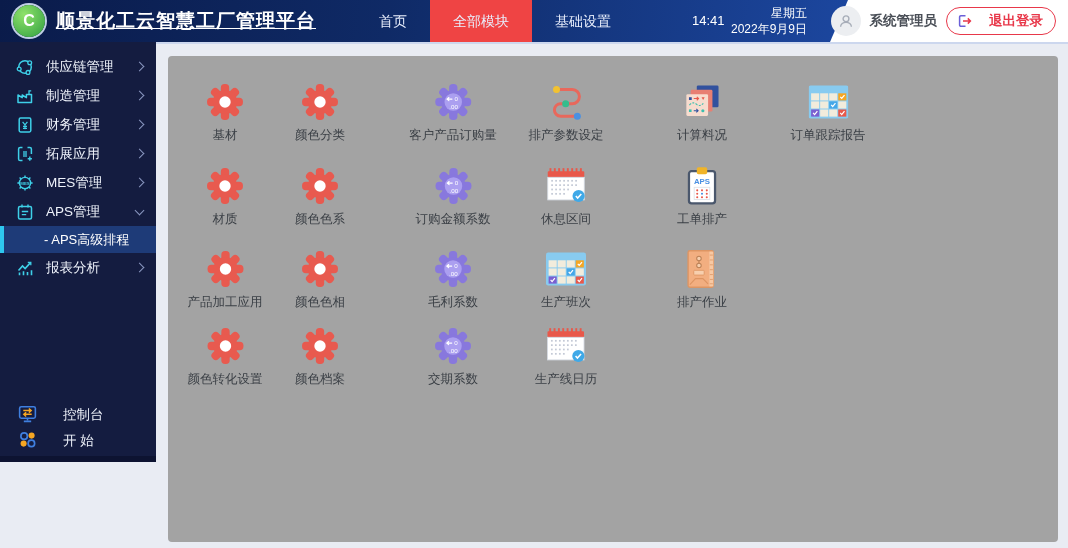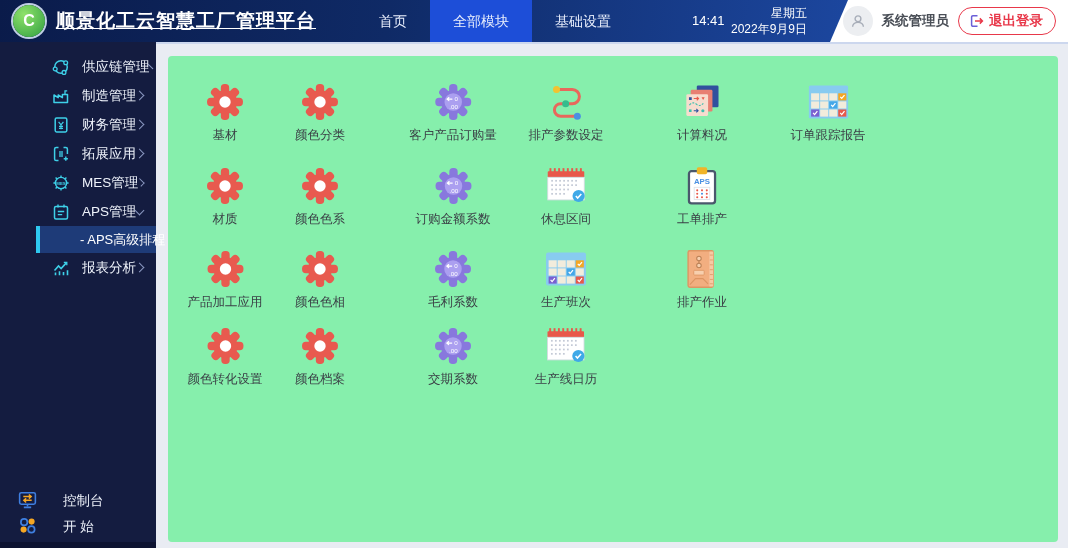--- a/index.html
+++ b/index.html
@@ -13,48 +13,48 @@
     background:linear-gradient(97deg,#0a1b4a 0%,#0f2a66 45%,#1c47a0 100%);
     clip-path:polygon(0 0,848px 0,830px 100%,0 100%); }
   .logo { position:absolute; left:13px; top:5px; width:32px; height:32px; border-radius:50%;
     background:radial-gradient(circle at 35% 30%, #8fe26a, #2f9e40);
     box-shadow:0 0 0 2px rgba(225,238,255,.85);
     color:#fff; font-weight:bold; font-size:16px; text-align:center; line-height:32px; }
   .app-title { position:absolute; left:56px; top:0; height:56px; line-height:42px;
     color:#fff; font-size:19px; font-weight:bold; letter-spacing:1px; white-space:nowrap;text-decoration:underline; }
   .hdr-nav { position:absolute; left:356px; top:0; height:24px; display:flex; }
   .hdr-nav .nav-item { height:42px; line-height:42px; padding:0 23px; color:#e8eefc; font-size:14px; cursor:pointer; white-space:nowrap; }
-  .hdr-nav .nav-item.active { background:#1d4ed8; }
+  .hdr-nav .nav-item.active { background:#ef4444; }
   .hdr-time { position:absolute; left:692px; top:0; height:42px; line-height:42px; color:#fff; font-size:13px; }
   .hdr-date { position:absolute; left:731px; top:5px; color:#fff; font-size:12px; line-height:16px; white-space:nowrap;text-align:right; }
   .user-area { position:absolute; right:12px; top:0; height:42px; display:flex; align-items:center; gap:9px; cursor:pointer;font-weight:bold; }
   .avatar { width:30px; height:30px; border-radius:50%; background:#eceef1; display:flex; align-items:center; justify-content:center; }
   .user-name { color:#4a4f57; font-size:13.5px; white-space:nowrap; }
-  .logout-btn { display:flex; align-items:center; gap:5px; border:1.5px solid #e8384a; border-radius:15px;
+  .logout-btn { display:flex; align-items:center; gap:17px; border:1.5px solid #e8384a; border-radius:15px;
     padding:4px 12px 4px 9px; color:#e8384a; font-size:13.5px; background:#fff; cursor:pointer; white-space:nowrap; }
 
   
-  .sidebar { position:absolute; top:42px; left:0; width:156px; height:506px; background:#141c40; color:#eef2fa;padding-left:36px; }
+  .sidebar { position:absolute; top:42px; left:0; width:156px; height:420px; background:#141c40; color:#eef2fa; }
   .sidebar::after { content:""; position:absolute; left:0; bottom:0; width:100%; height:6px; background:#0d1331; }
   .menu { padding-top:10px; }
   .menu-item { height:29px; display:flex; align-items:center; padding:0 13px 0 15px; font-size:13.5px; cursor:pointer; }
   .menu-item .micon { width:20px; height:20px; color:#3ed0e8; flex:0 0 20px; }
   .menu-item .mlabel { margin-left:11px; flex:1; white-space:nowrap; }
   .chev { width:7px; height:7px; border-right:1.5px solid #8a97c0; border-bottom:1.5px solid #8a97c0; transform:rotate(-45deg); }
   .chev.down { transform:rotate(45deg); margin-top:-3px; }
   .submenu-item { position:relative; height:27px; line-height:27px; background:#1e3b78; padding-left:44px;
     font-size:13px; color:#fff; cursor:pointer; white-space:nowrap; }
   .submenu-item::before { content:""; position:absolute; left:0; top:0; width:4px; height:100%; background:#2ec8f0; }
   .side-bottom { position:absolute; left:0; bottom:12px; width:100%; }
   .bottom-item { height:26px; display:flex; align-items:flex-end; padding-left:17px; font-size:13.5px; cursor:pointer; }
   .bottom-item .micon { width:21px; height:21px; flex:0 0 21px; }
   .bottom-item .mlabel { margin-left:25px; white-space:nowrap; }
 
   
-  .panel { position:absolute; left:168px; top:56px; width:890px; height:486px; background:#86efac; border-radius:4px; }
+  .panel { position:absolute; left:168px; top:56px; width:890px; height:486px; background:#a3a3a3; border-radius:4px; }
   .tile { position:absolute; transform:translateX(-50%); display:flex; flex-direction:column; align-items:center; cursor:pointer; }
   .tile .ticon { width:40px; height:40px; }
   .tile .tlabel { margin-top:5px; font-size:12.5px; color:#3a3f45; white-space:nowrap; }
   .c1{left:57px}.c2{left:152px}.c3{left:285px}.c4{left:398px}.c5{left:534px}.c6{left:660px}
   .r1{top:26px}.r2{top:110px}.r3{top:193px}.r4{top:270px}.r5{top:346px}
 </style>
 </head>
 <body>
 
 <svg width="0" height="0" style="position:absolute">

